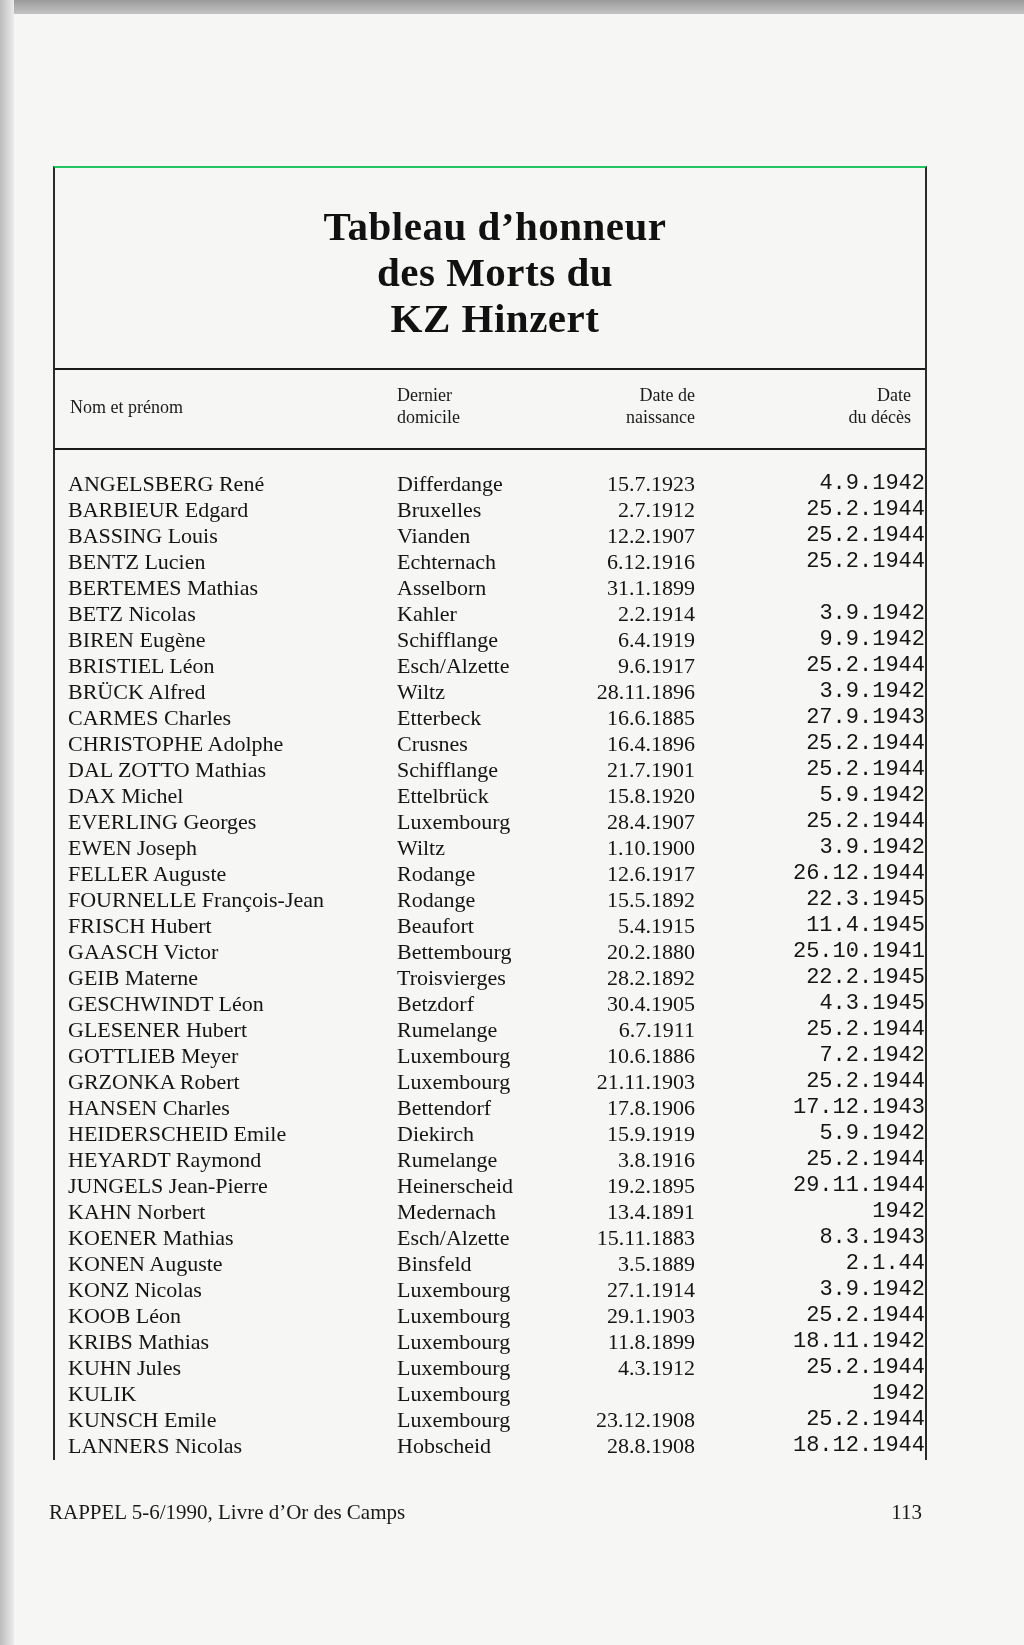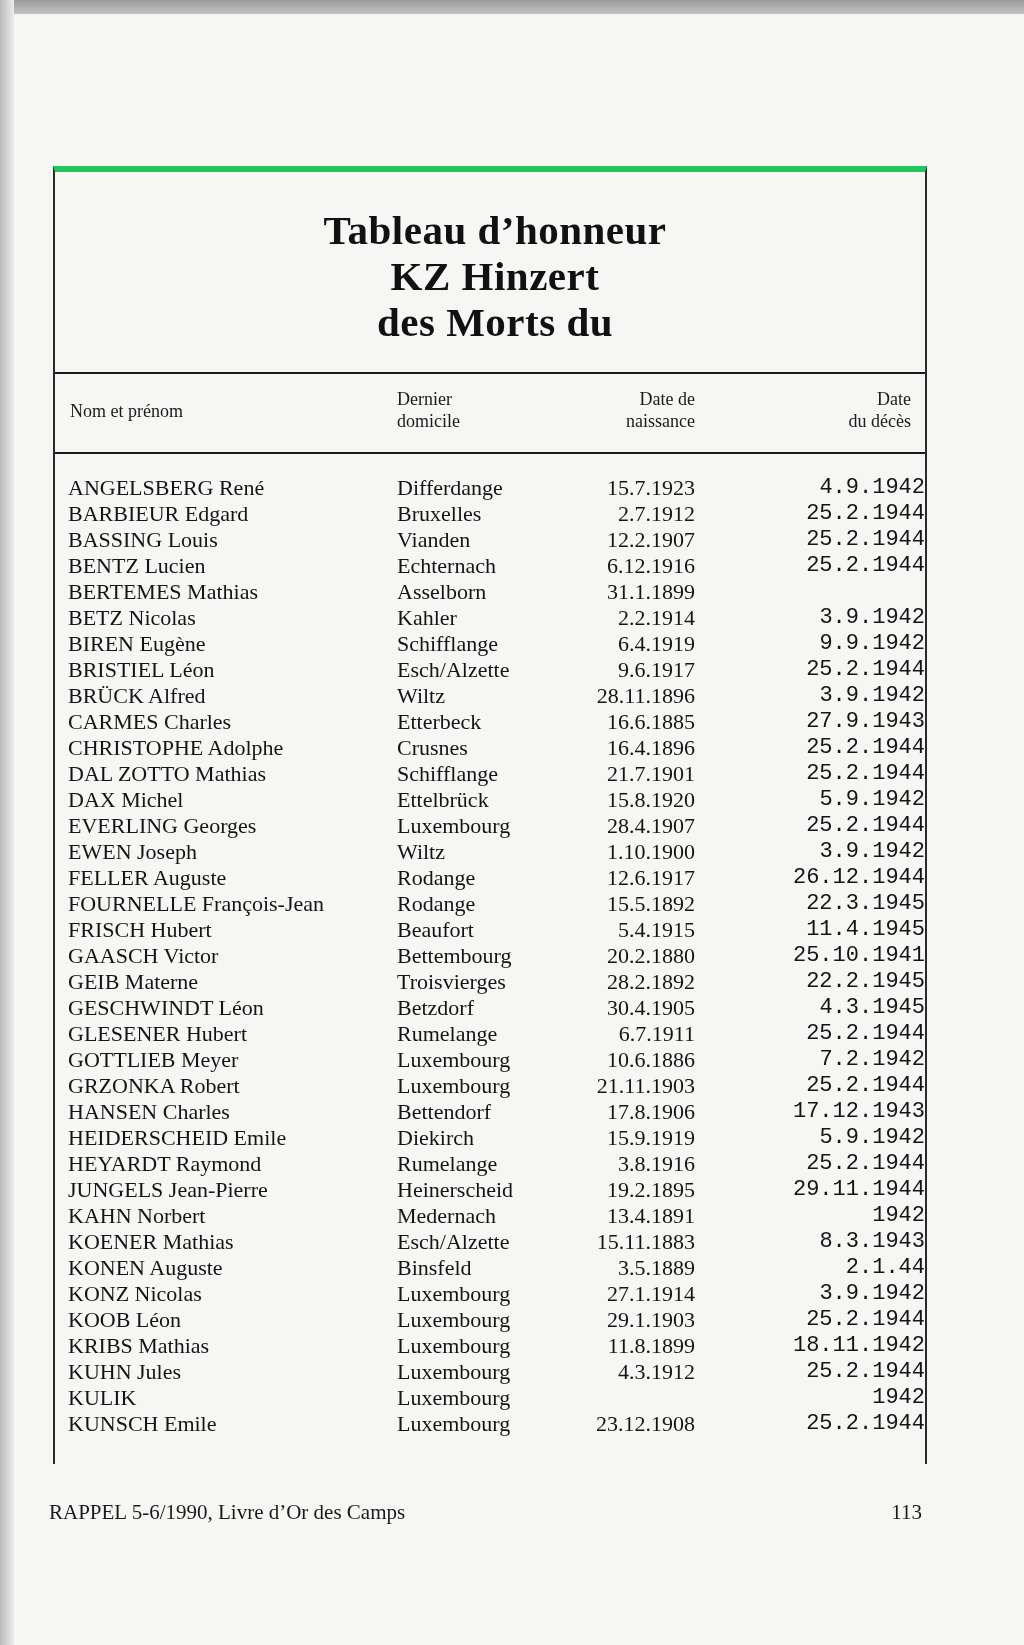--- a/index.html
+++ b/index.html
@@ -28,21 +28,21 @@
       background: linear-gradient(90deg, #bcbcbc, #ececec);
     }
     .frame {
       position: absolute;
       left: 53px;
       top: 166px;
       width: 870px;
       height: 1292px;
       border-left: 2px solid #2a2a2a;
       border-right: 2px solid #2a2a2a;
-      border-top: 6px solid #22c55e;
+      border-top: 2px solid #22c55e;
     }
     .title-block {
       position: absolute;
       left: 0; top: 0;
       width: 870px;
       height: 200px;
       text-align: center;
     }
     .title-line {
       display: block;
@@ -108,22 +108,22 @@
 </head>
 <body>
 
 <div class="top-strip"></div>
 <div class="left-strip"></div>
 
 <div class="frame">
   <div class="title-block">
     <div class="inner">
       <span class="title-line">Tableau d’honneur</span>
+      <span class="title-line">des Morts du</span>
       <span class="title-line">KZ Hinzert</span>
-      <span class="title-line">des Morts du</span>
     </div>
   </div>
 
   <div class="hr h1"></div>
 
   <div class="col-head name">
     <span>Nom et prénom</span>
   </div>
   <div class="col-head dom">
     <div>Dernier</div>
@@ -356,19 +356,25 @@
         <span class="c-dom">Luxembourg</span>
         <span class="c-birth"></span>
         <span class="c-death">1942</span>
       </div>
       <div class="row">
         <span class="c-name">KUNSCH  Emile</span>
         <span class="c-dom">Luxembourg</span>
         <span class="c-birth">23.12.1908</span>
         <span class="c-death">25.2.1944</span>
       </div>
+      <div class="row">
+        <span class="c-name">LANNERS  Nicolas</span>
+        <span class="c-dom">Hobscheid</span>
+        <span class="c-birth">28.8.1908</span>
+        <span class="c-death">18.12.1944</span>
+      </div>
     </div>
 </div>
 
 <div class="footer">
   <span class="left">RAPPEL  5-6/1990,  Livre  d’Or  des  Camps</span>
   <span class="right">113</span>
 </div>
 
 </body></html>

